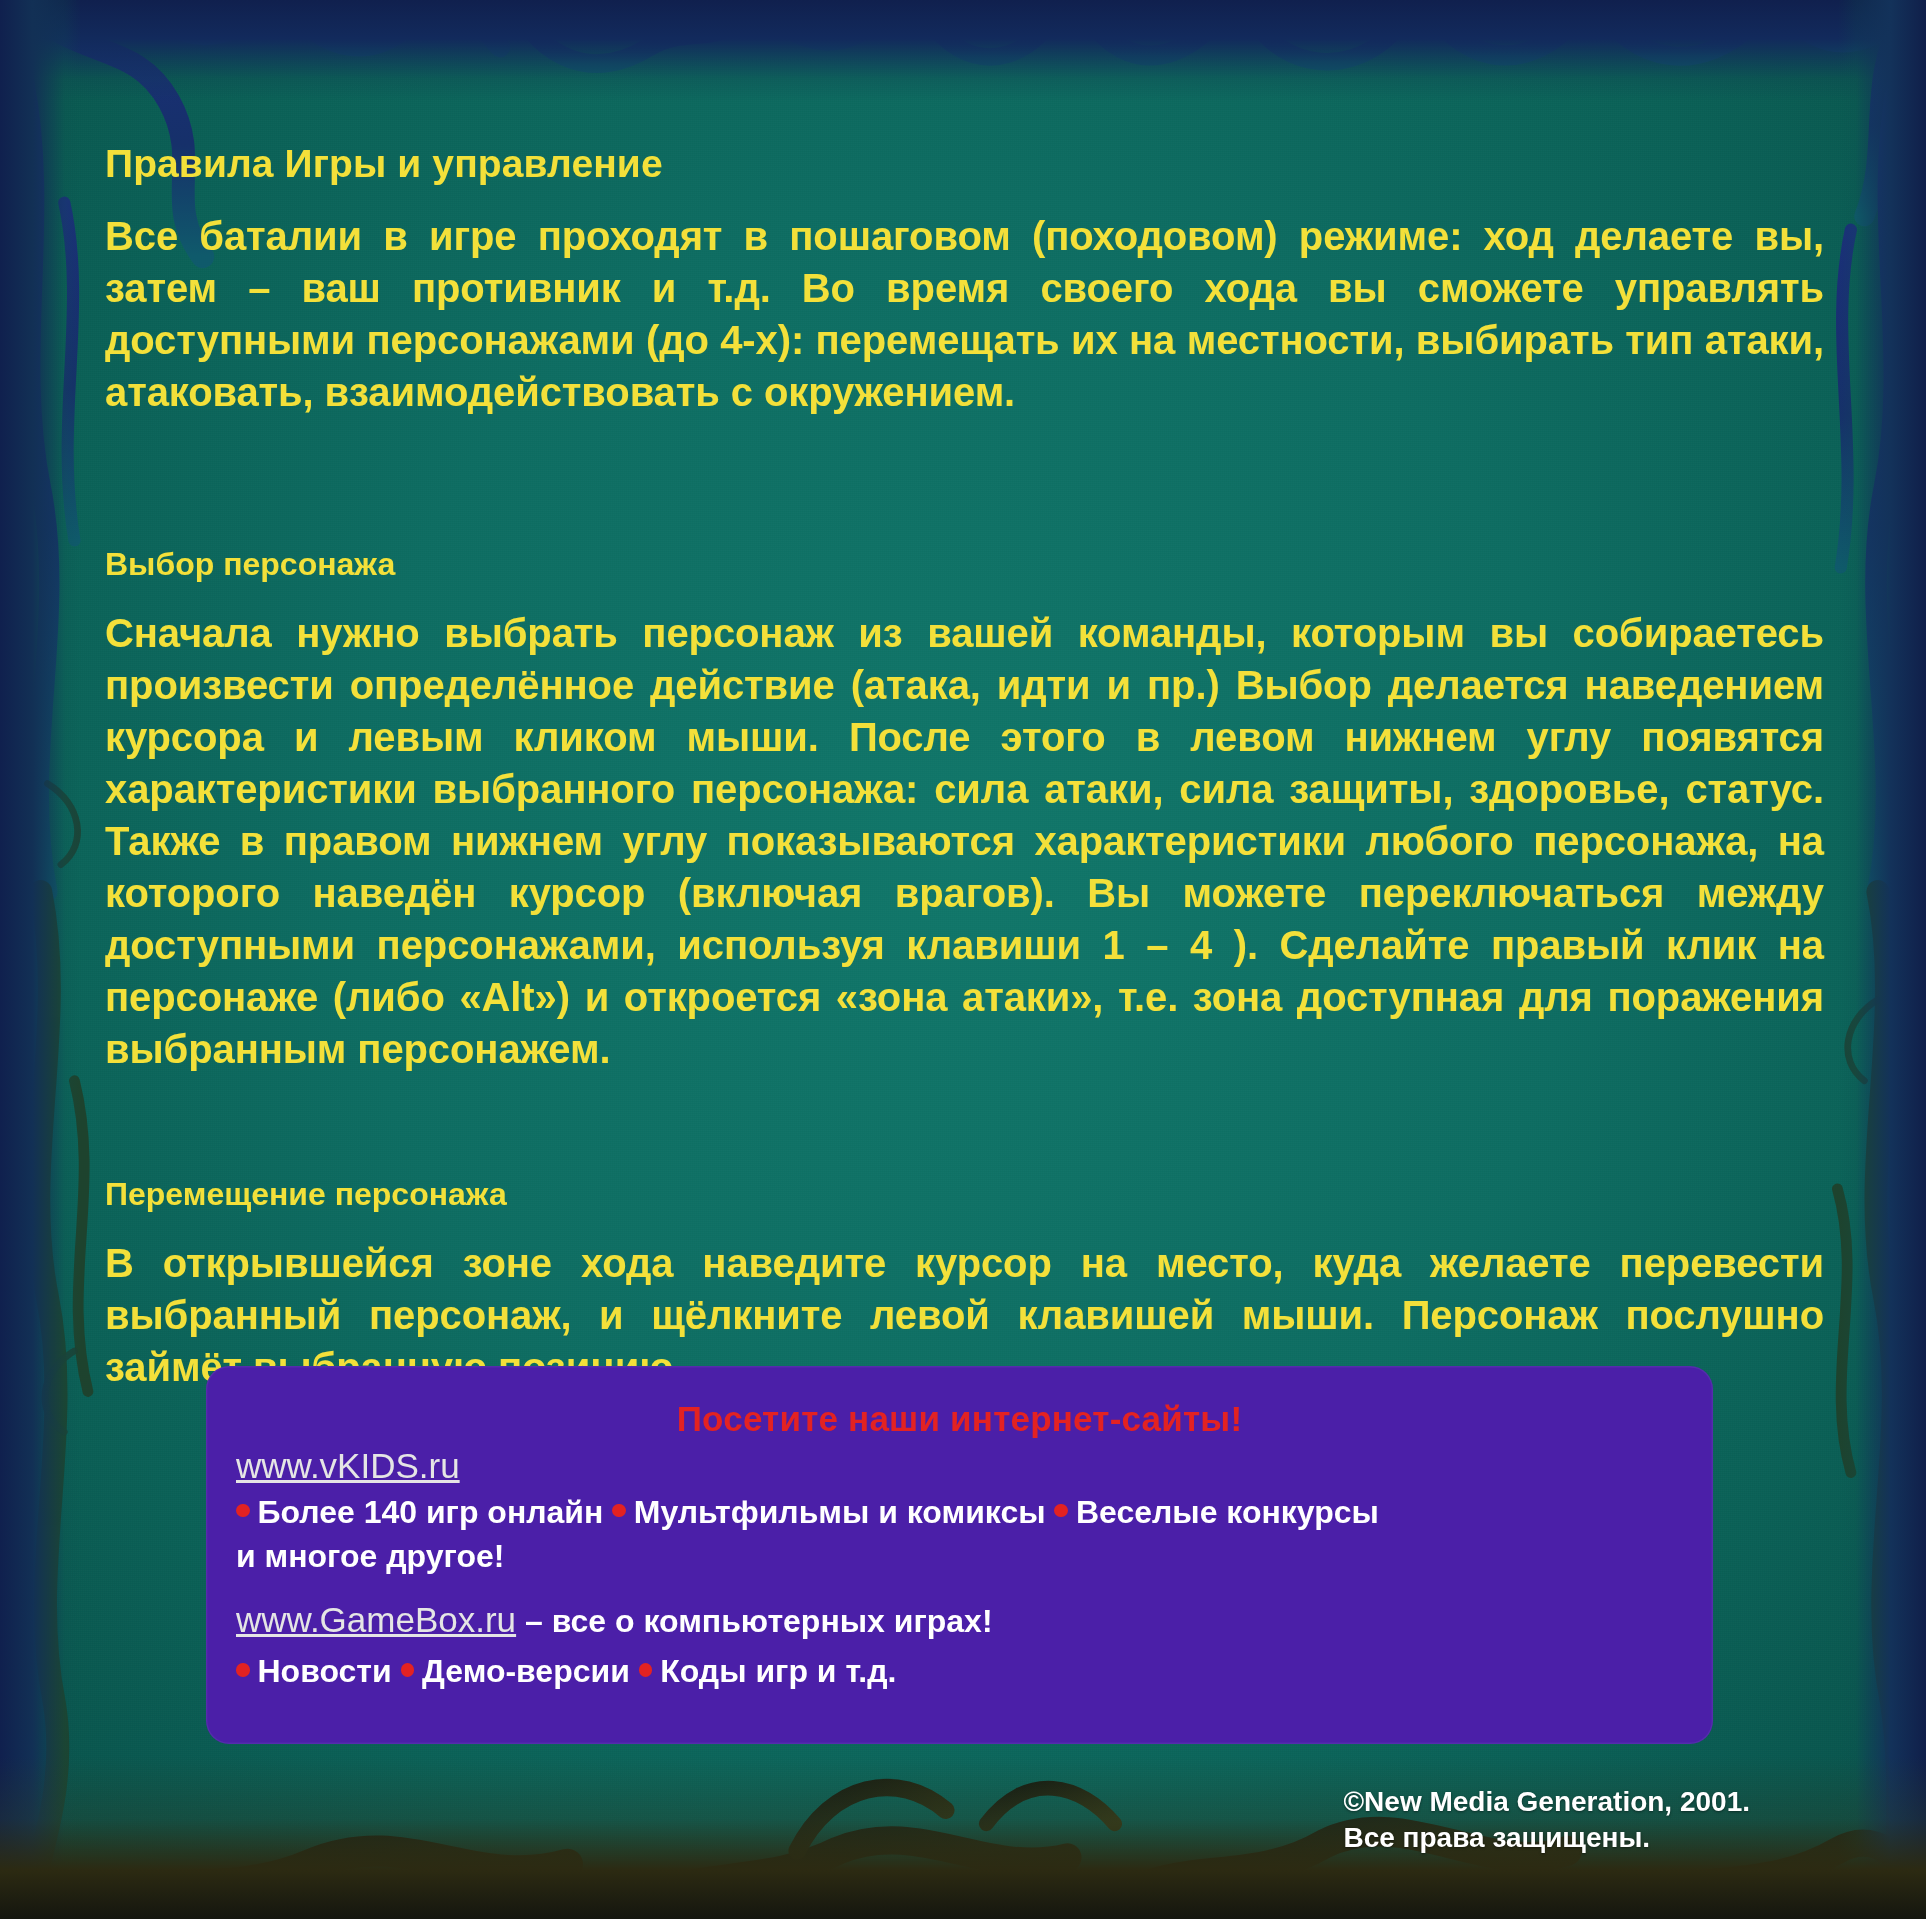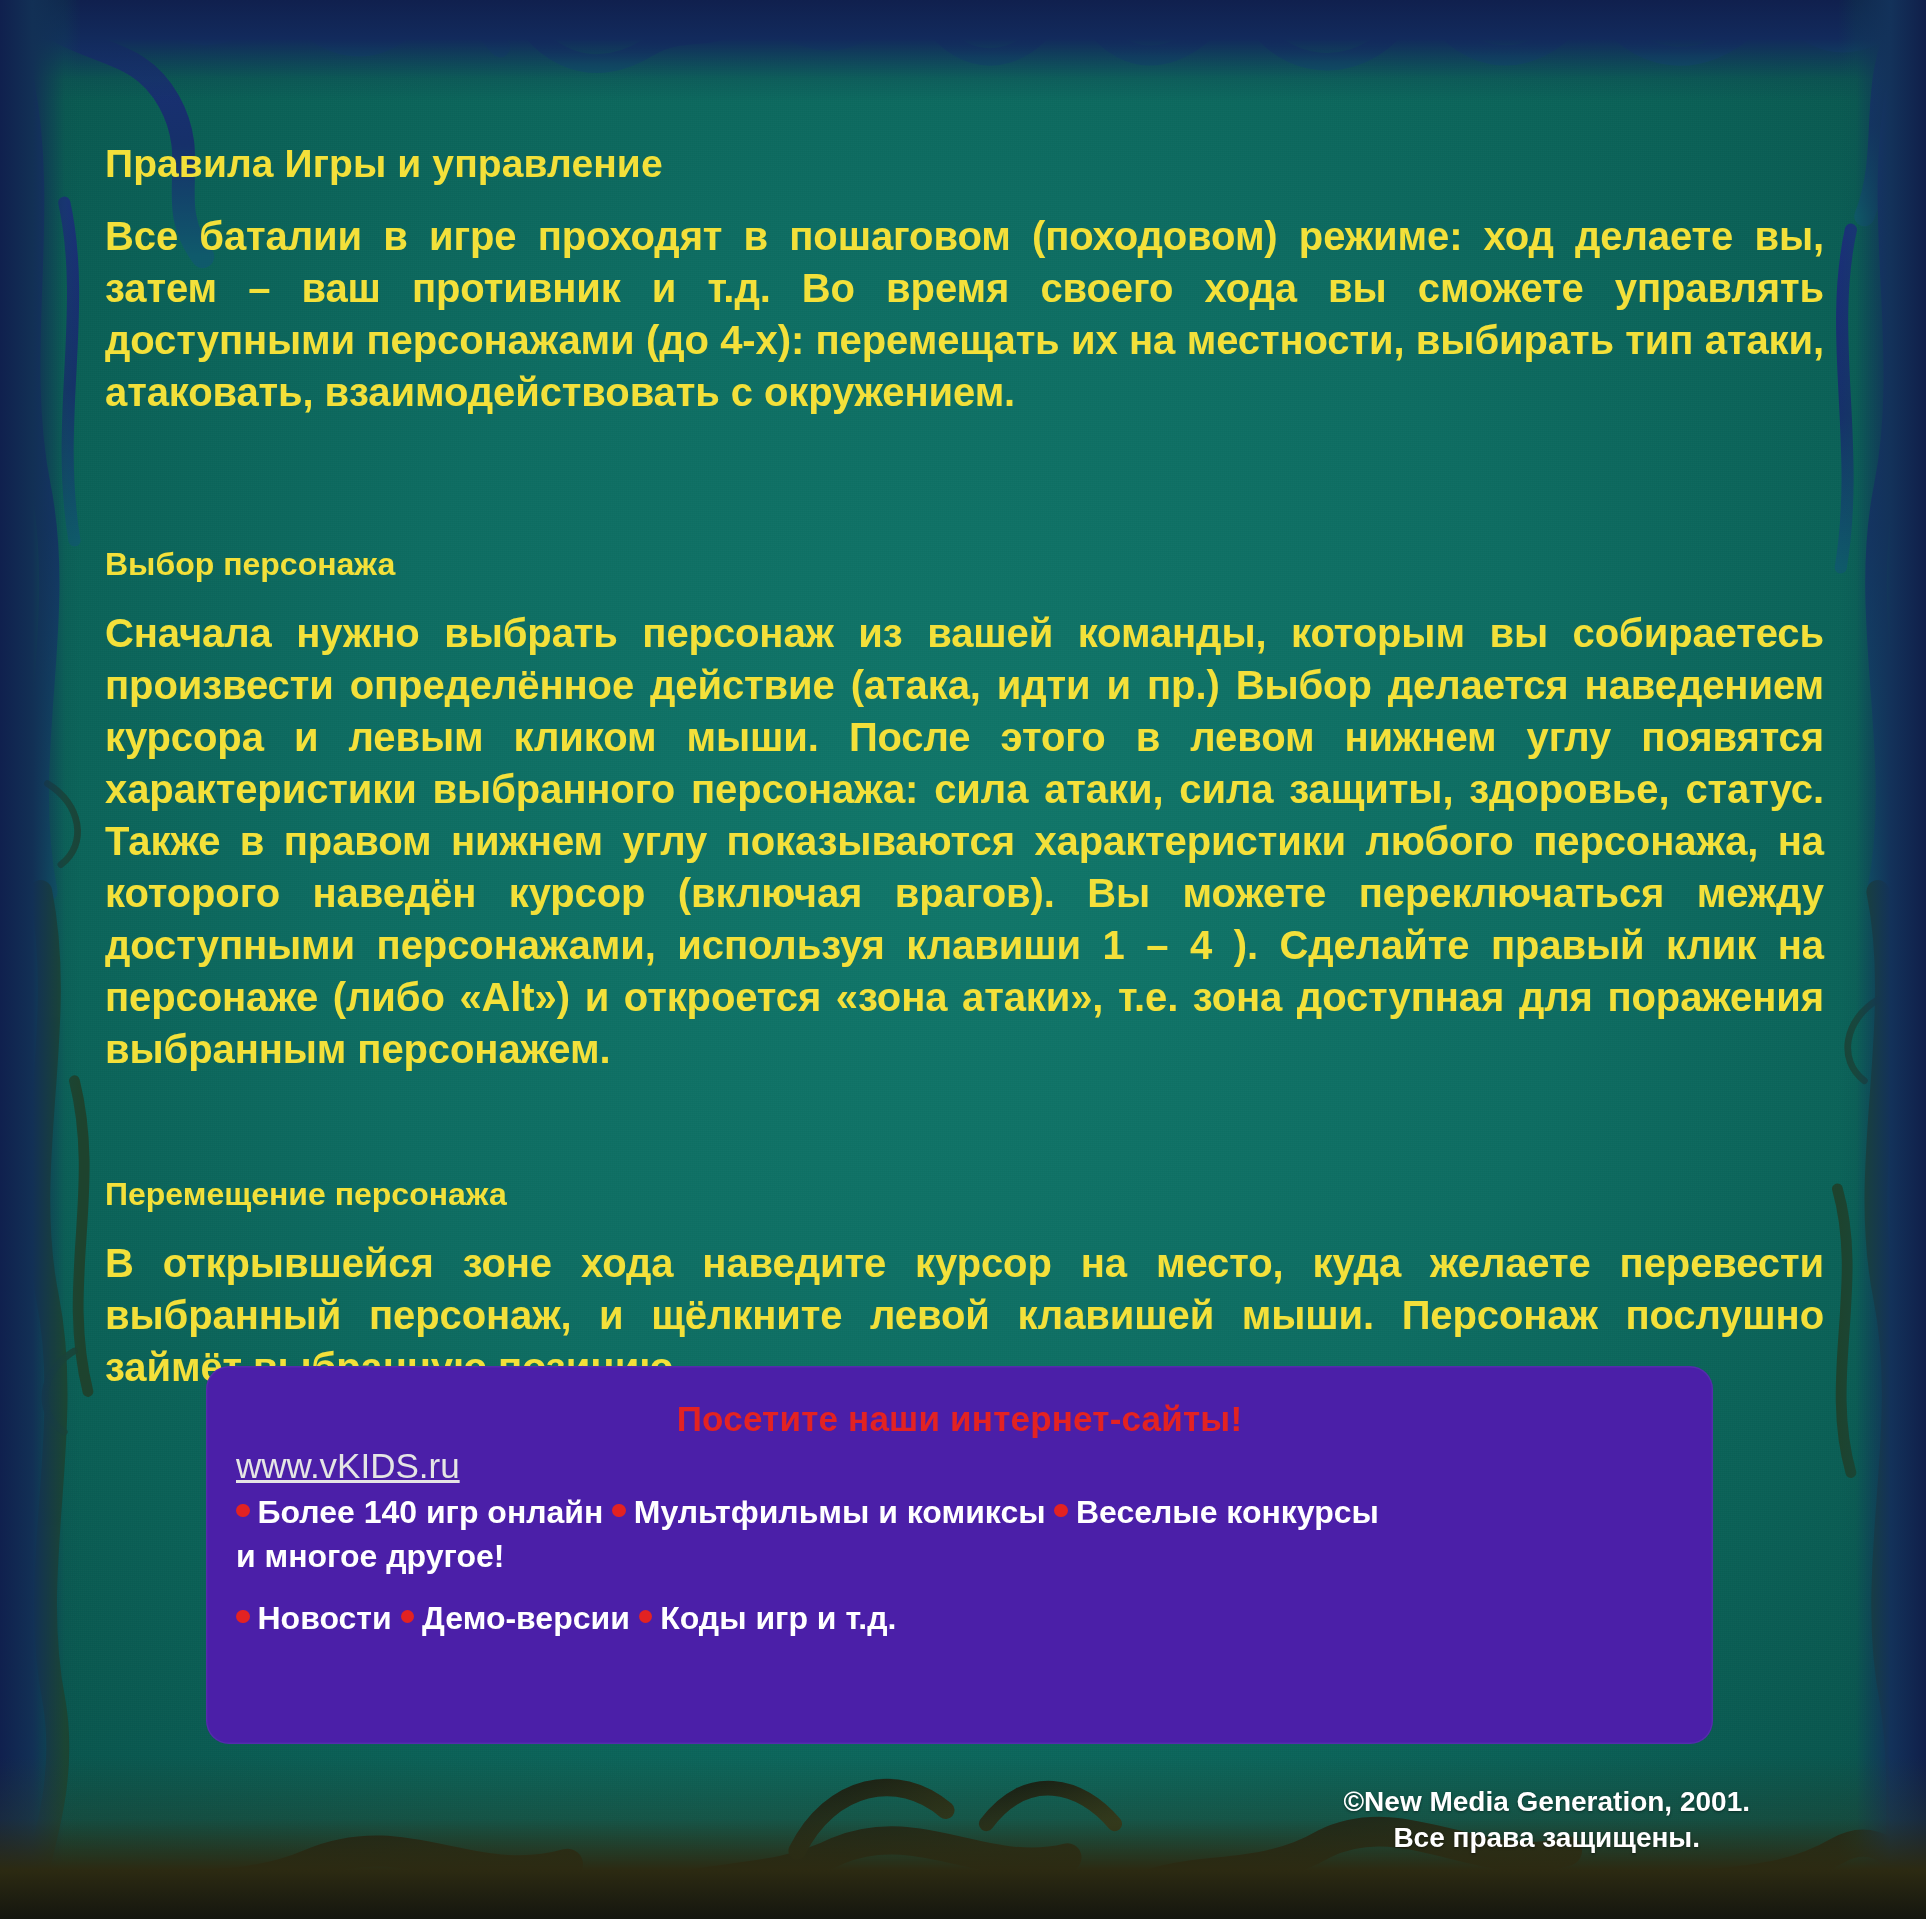--- a/index.html
+++ b/index.html
@@ -147,21 +147,21 @@
     margin: 0 8px 0 0;
     vertical-align: 5.4px;
   }
   .promo-spacer { height: 17.6px; }
 
   
   .copyright {
     position: absolute;
     right: 176px;
     top: 1784px;
-    text-align: center;
+    text-align: left;
     color: #ffffff;
     font-size: 28px;
     font-weight: bold;
     line-height: 1.3;
     text-shadow: 0 1.4px 2.7px rgba(0,0,0,.45);
   }
 </style>
 </head>
 <body>
 
@@ -266,20 +266,24 @@
 
       <div class="promo-line">
         <span class="bullet"></span><span>Более 140 игр онлайн</span>
         <span class="bullet"></span><span>Мультфильмы и комиксы</span>
         <span class="bullet"></span><span>Веселые конкурсы</span>
       </div>
       <div class="promo-line">и многое другое!</div>
 
       <div class="promo-spacer"></div>
 
+      <div class="promo-line">
+        <a class="promo-url" href="#">www.GameBox.ru</a>
+        <span>– все о компьютерных играх!</span>
+      </div>
 
       <div class="promo-line">
         <span class="bullet"></span><span>Новости</span>
         <span class="bullet"></span><span>Демо-версии</span>
         <span class="bullet"></span><span>Коды игр и т.д.</span>
       </div>
     </div>
   </div>
 
   <div class="copyright">

